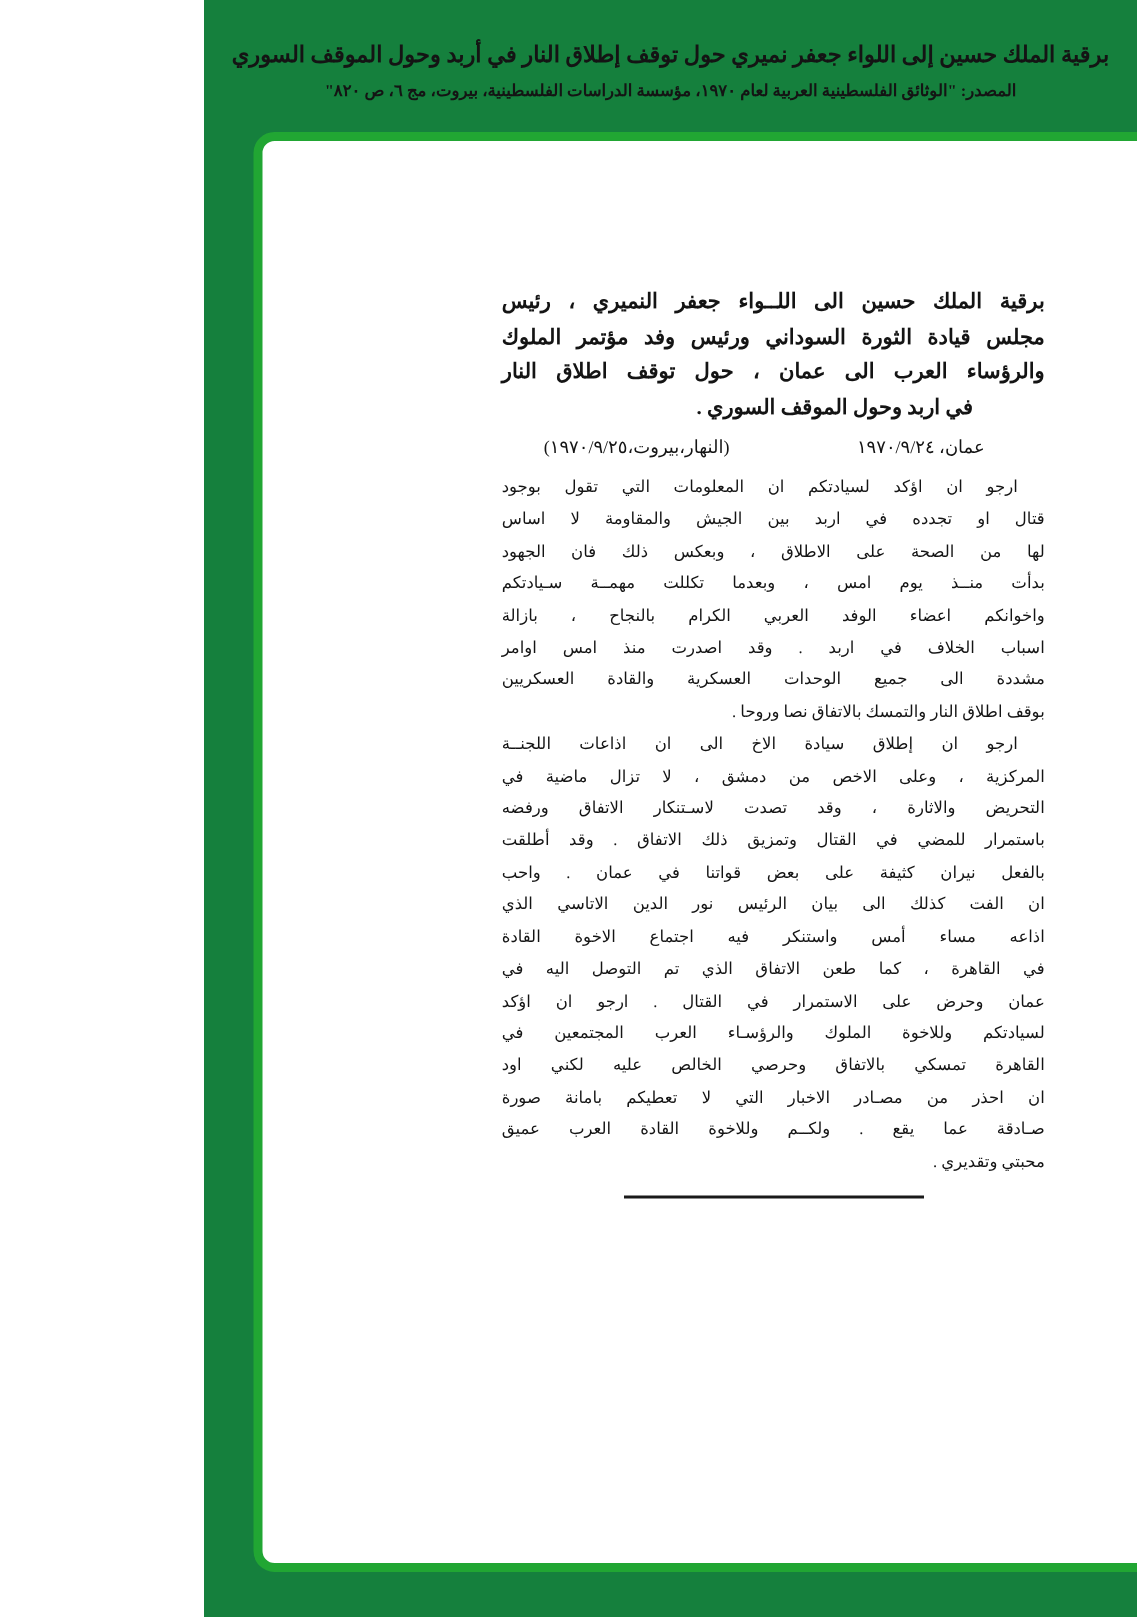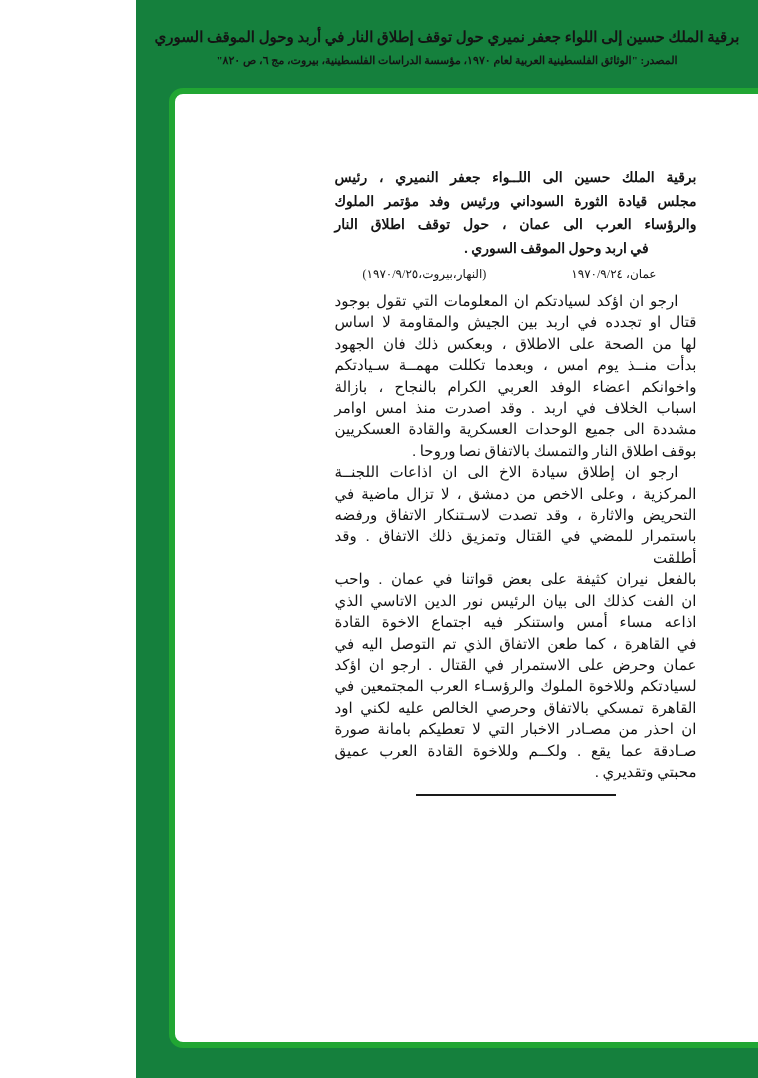--- a/index.html
+++ b/index.html
@@ -37,21 +37,21 @@
     left: 33px;
     width: 693px;
     height: 960px;
     box-sizing: border-box;
     border: 6px solid var(--frame-green);
     border-radius: 14px;
     background: #ffffff;
   }
   .doc-content {
     width: 362px;
-    margin: 72px auto 0;
+    margin: 96px auto 0;
   }
   .tline {
     text-align: justify;
     text-align-last: justify;
   }
   .doc-heading {
     font-size: 14px;
     font-weight: bold;
     line-height: 23.5px;
   }
@@ -62,21 +62,21 @@
   .date-row {
     display: flex;
     justify-content: space-between;
     align-items: baseline;
     font-size: 12px;
     margin-top: 7px;
     padding-right: 40px;
     padding-left: 28px;
   }
   .telegram-body {
-    font-size: 15px;
+    font-size: 11px;
     line-height: 21.4px;
     margin-top: 9px;
   }
   .para .tline:first-child { padding-right: 18px; }
   .para .tline:last-child { text-align-last: start; }
   .sig-rule {
     width: 200px;
     height: 2px;
     background: #1a1a1a;
     margin: 11px auto 0;

